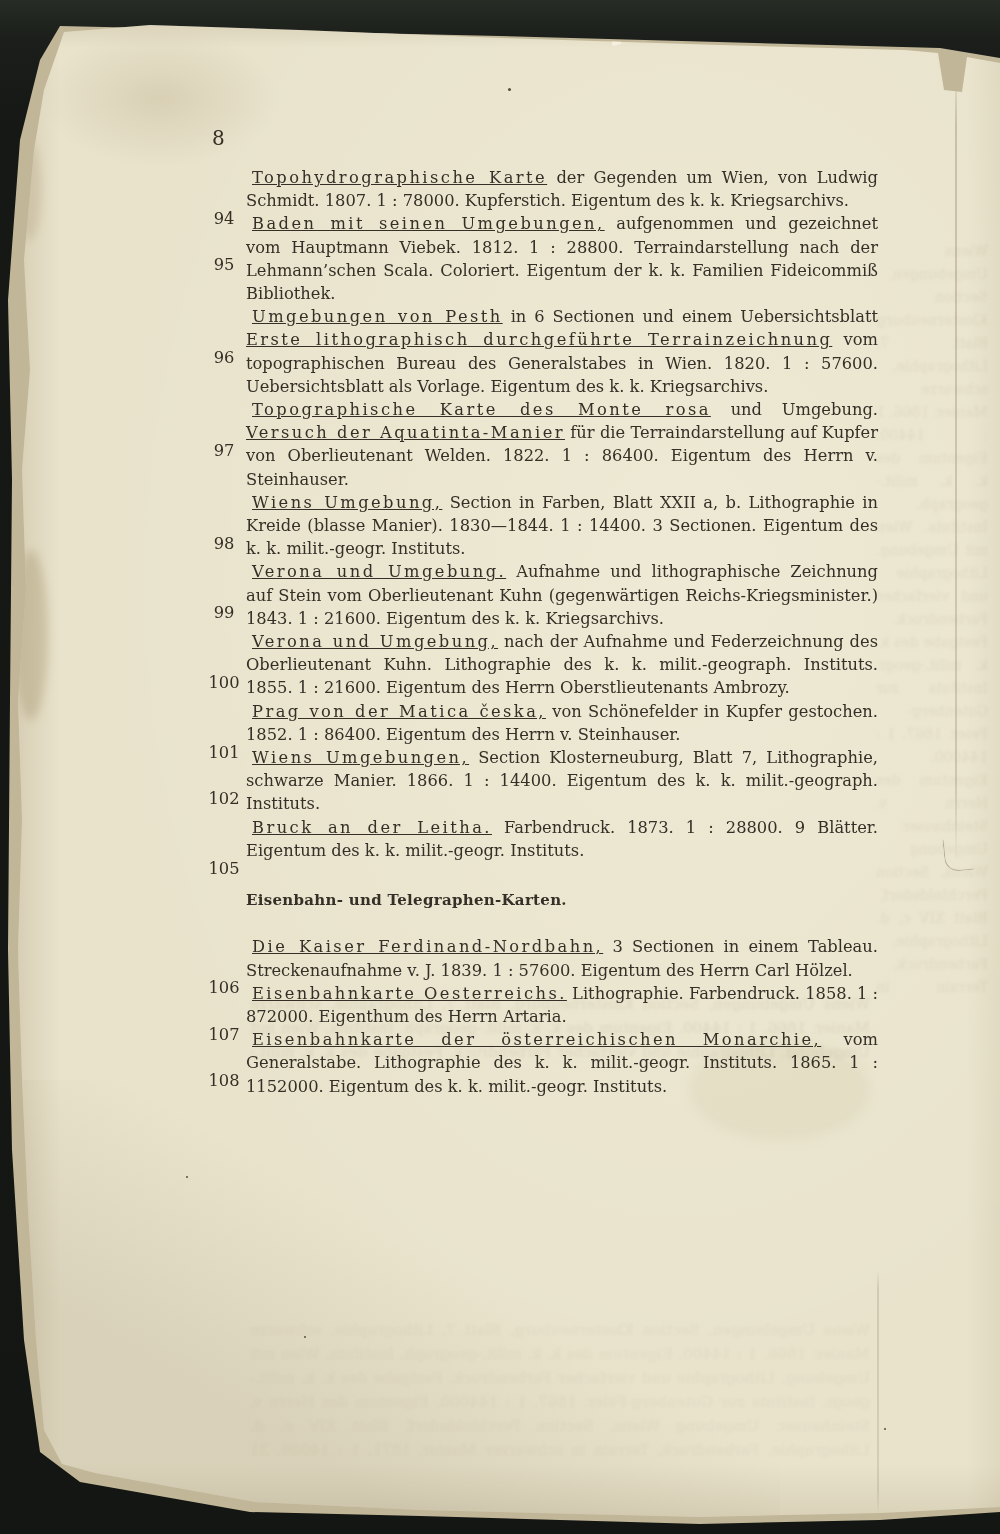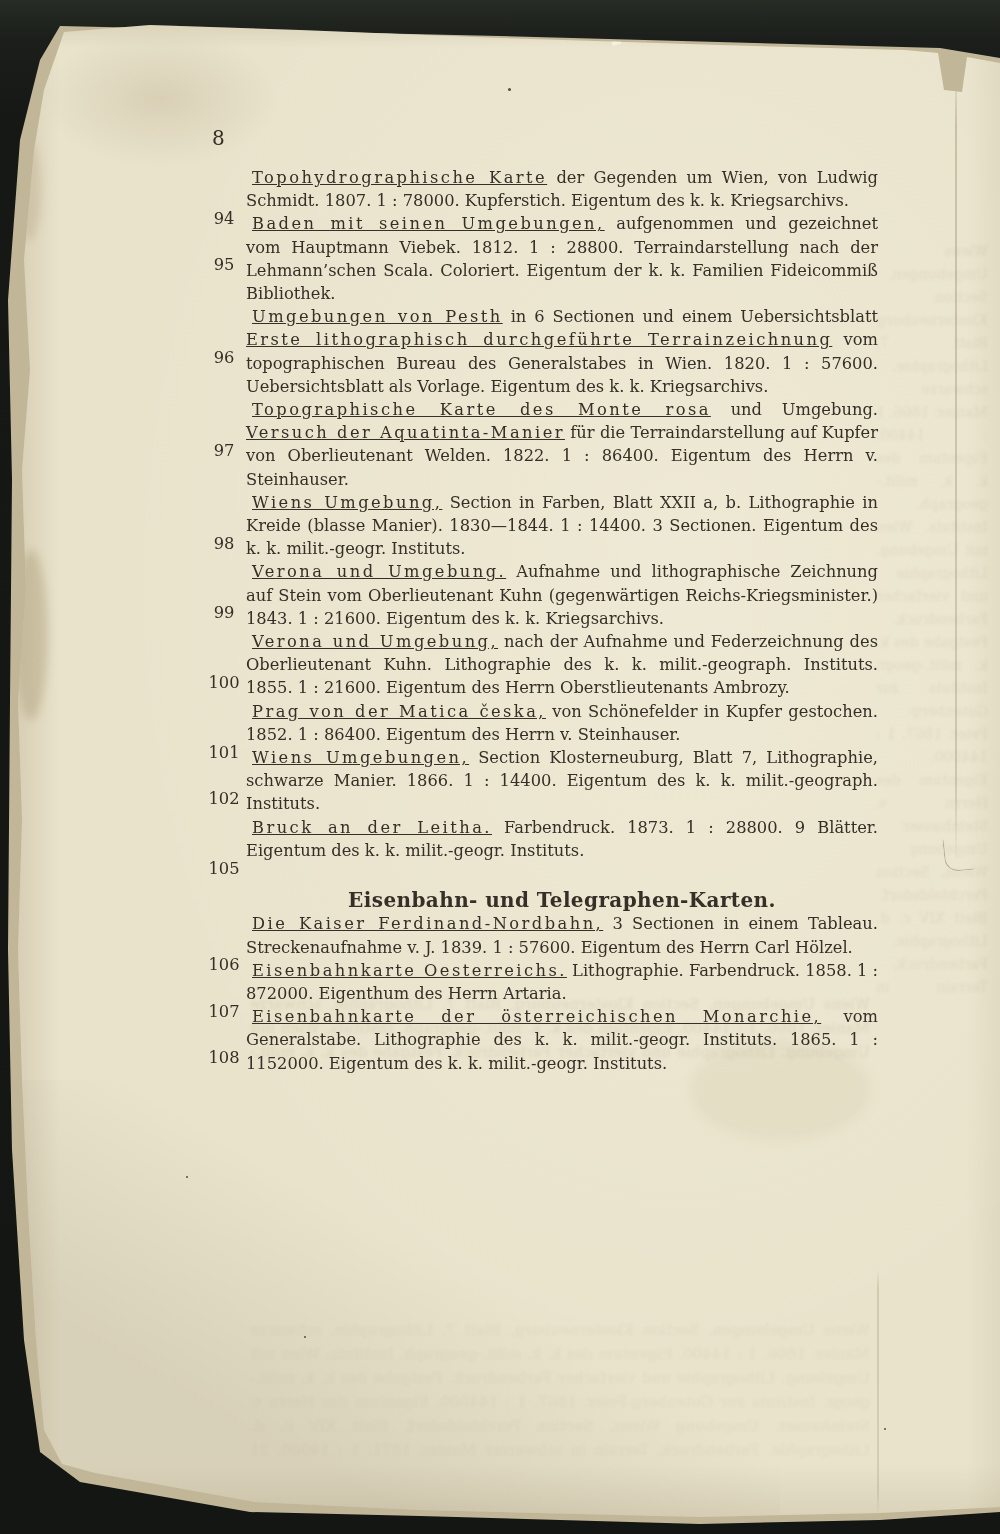--- a/index.html
+++ b/index.html
@@ -77,22 +77,22 @@
   .text-block{
     position:absolute;left:246px;top:166px;width:632px;
     font-size:16.3px;line-height:23.2px;text-align:justify;
   }
   .entry{position:relative;text-indent:6px;}
   .entry .num{
     position:absolute;left:-40px;top:0;width:36px;text-align:center;text-indent:0;margin-top:41px;
   }
   .sperr{letter-spacing:0.15em;text-decoration:underline;}
   .section-heading{
-    font-weight:700;text-align:center;font-size:20px;letter-spacing:0.02em;
-    margin:27px 0 0 0;text-indent:0;
+    font-weight:700;text-align:left;font-size:15px;letter-spacing:0.02em;
+    margin:27px 0 23px 0;text-indent:0;
   }
 </style>
 </head>
 <body>
 
 <div class="page-stack"></div>
 
 <div class="page">
   <div class="stain stain-a"></div>
   <div class="stain stain-b"></div>

